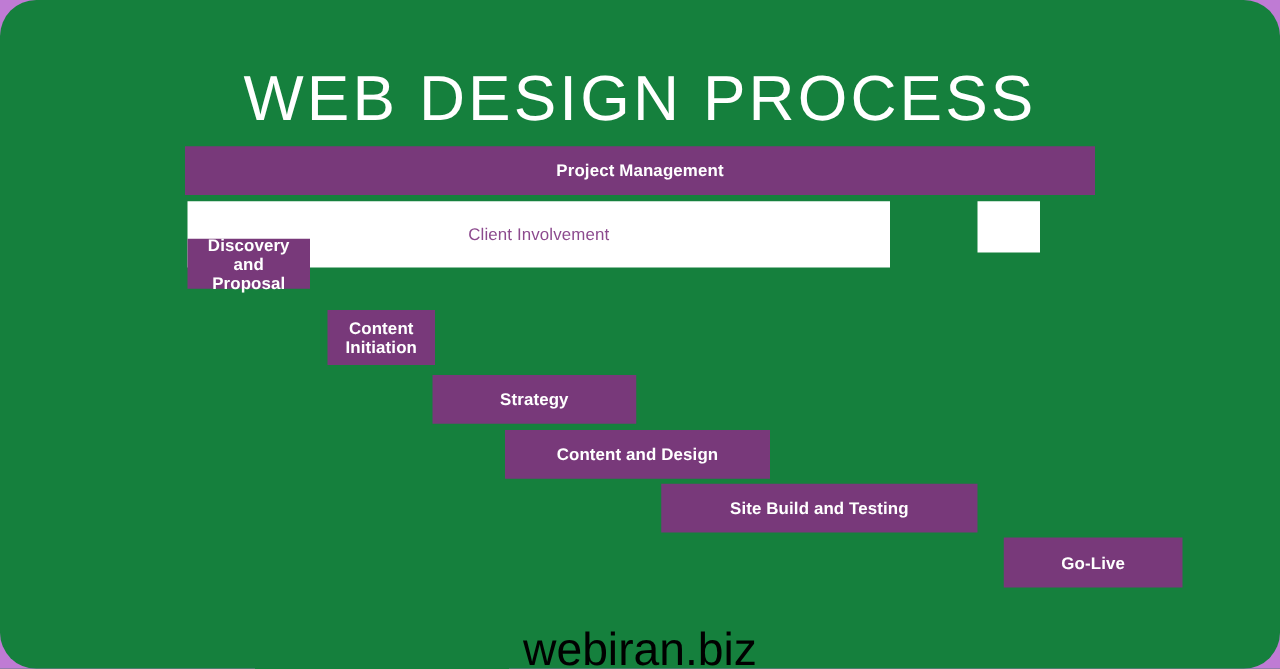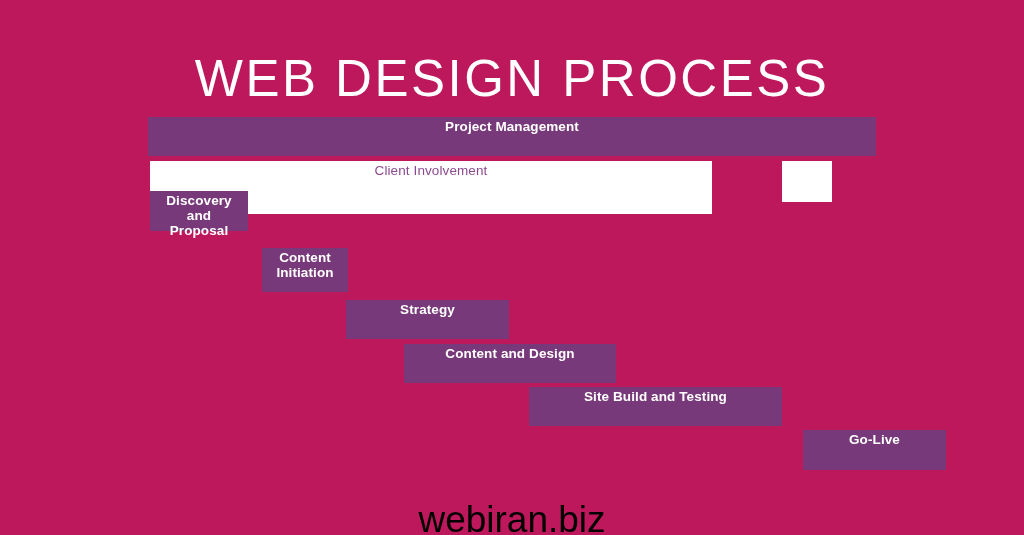--- a/index.html
+++ b/index.html
@@ -15,21 +15,22 @@
     font-family: "Liberation Sans", sans-serif;
     position: relative;
   }
 
   #infographic {
     position: absolute;
     top: 0;
     left: 0;
     width: 1024px;
     height: 535px;
-    background: #be185d;
+    background: #15803d;
+    border-radius: 29px;
   }
 
   
   .title {
     position: absolute;
     left: 0;
     top: 50px;
     width: 1024px;
     text-align: center;
     color: #ffffff;
@@ -39,20 +40,21 @@
     line-height: 58px;
     white-space: nowrap;
     font-family: "Liberation Sans", sans-serif;
   }
 
   
   .bar {
     position: absolute;
     box-sizing: border-box;
     display: flex;
+    align-items: center;
     justify-content: center;
     text-align: center;
     font-size: 13.5px;
     font-weight: 600;
     line-height: 15px;
     letter-spacing: 0.1px;
     padding: 2px 6px;
   }
 
   .bar-dark {

